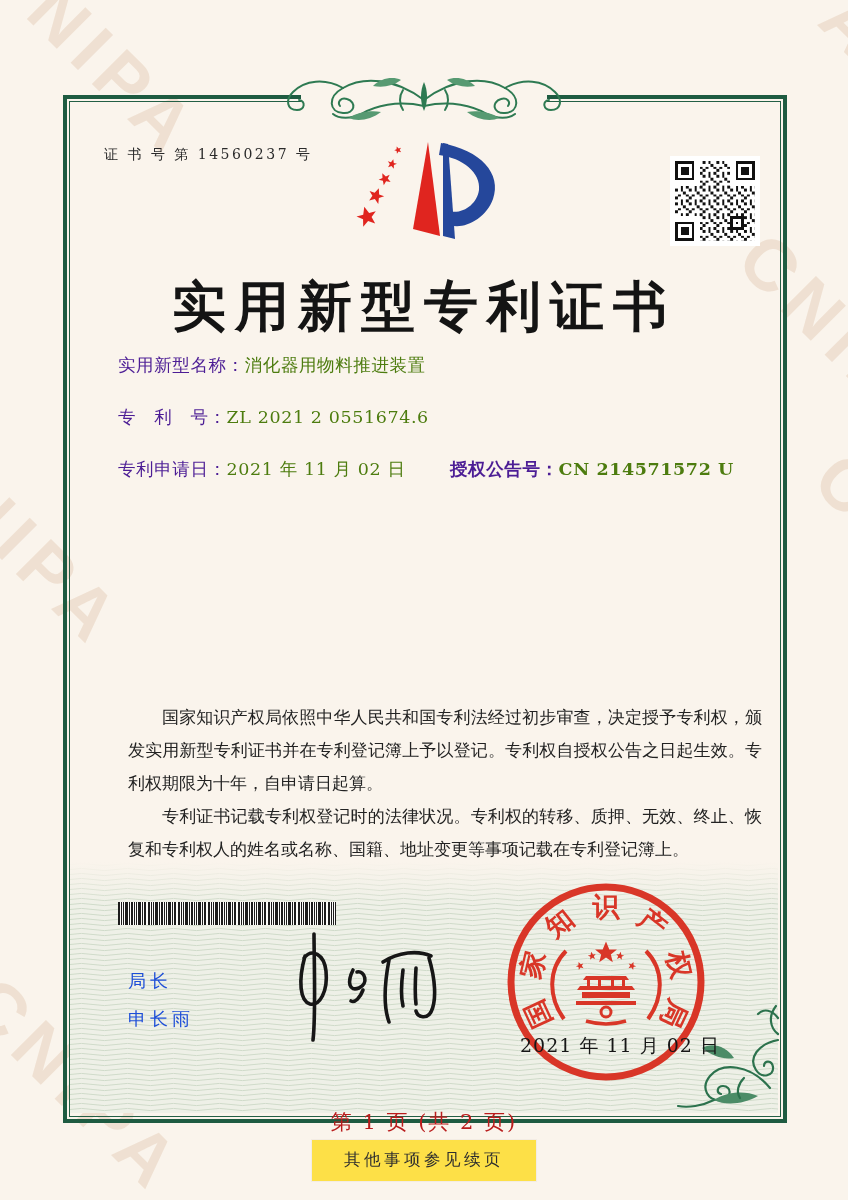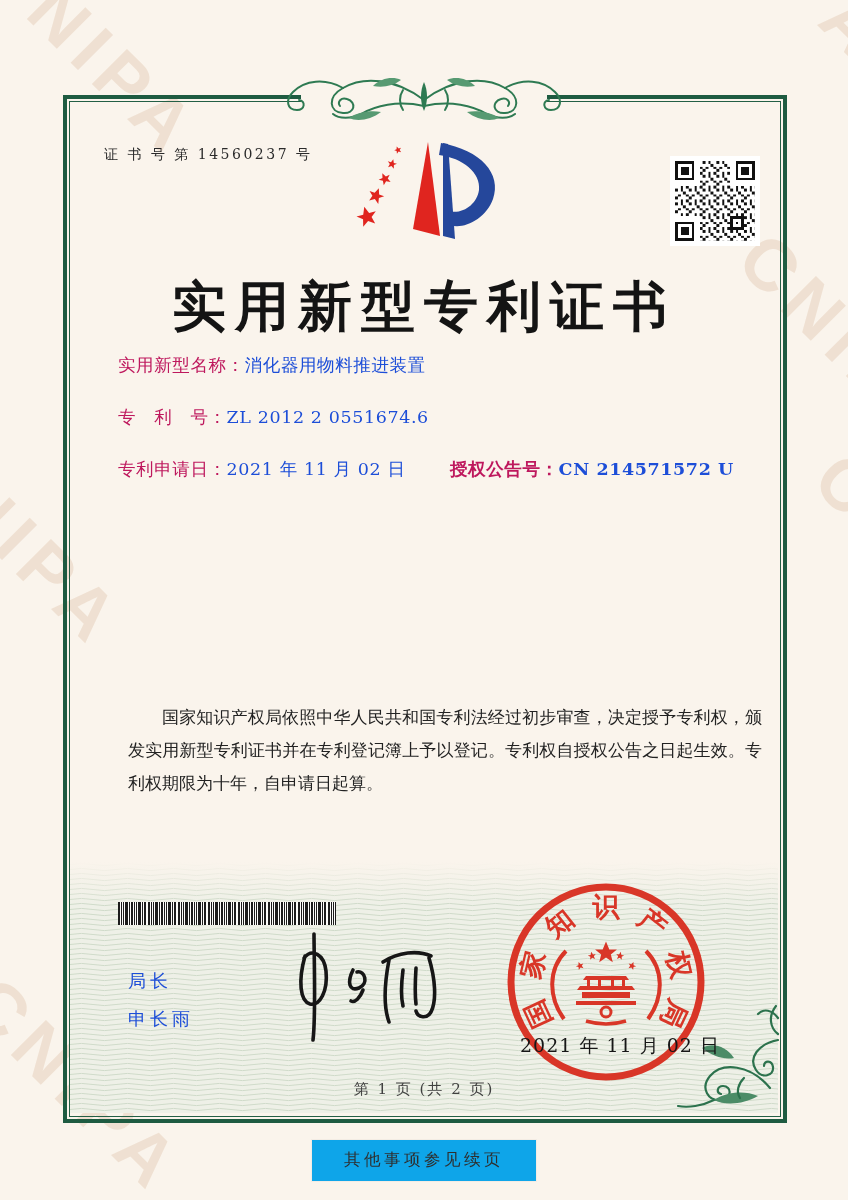--- a/index.html
+++ b/index.html
@@ -35,37 +35,37 @@
   .certno{position:absolute;left:104px;top:146px;font-size:14px;letter-spacing:2.5px;color:#2a2a2a;z-index:3;}
   .qr{position:absolute;left:670px;top:156px;width:90px;height:90px;background:#fff;padding:5px;box-sizing:border-box;z-index:3;}
   .logo{position:absolute;left:342px;top:138px;width:165px;height:116px;z-index:3;}
   .title{
     position:absolute;left:0;right:0;top:251px;text-align:center;
     font-size:54px;font-weight:700;letter-spacing:9px;color:#141414;z-index:3;margin-top:20px;
   }
   
   .fields{position:absolute;left:118px;top:353px;width:648px;z-index:3;}
   .frow{position:relative;height:52px;font-size:17.5px;color:#1e1e1e;letter-spacing:0.6px;}
-  .frow .lab{color:#be185d;}
-  .frow .val{color:#1d4ed8;}
+  .frow .lab{color:#4c1d95;}
+  .frow .val{color:#4d7c0f;}
   .grant2{position:absolute;left:332px;top:0;font-weight:bold;}
   
   .paras{position:absolute;left:128px;top:701px;width:634px;z-index:3;
     font-size:17px;line-height:33px;color:#222;text-align:justify;}
   .paras p{margin:0;text-indent:2em;}
   
   .barcode{position:absolute;left:118px;top:902px;width:218px;height:23px;z-index:3;}
   .official{position:absolute;left:128px;top:962px;z-index:3;font-size:18px;letter-spacing:4px;color:#1d4ed8;line-height:38px;}
   .sig{position:absolute;left:243px;top:926px;width:215px;height:120px;z-index:4;}
   .seal{position:absolute;left:502px;top:878px;width:208px;height:208px;z-index:4;}
   .sealdate{position:absolute;left:520px;top:1033px;font-size:19px;letter-spacing:1px;color:#161616;z-index:5;}
-  .pagefoot{position:absolute;left:0;right:0;top:1080px;text-align:center;font-size:15px;letter-spacing:2px;color:#404040;z-index:3;}
+  .pagefoot{position:absolute;left:0;right:0;top:1108px;text-align:center;font-size:21px;letter-spacing:2px;color:#b91c1c;z-index:3;}
   .contbox{
     position:absolute;left:50%;top:1140px;transform:translateX(-50%);
-    background:#0ea5e9;padding:9px 32px 10px;font-size:16.5px;letter-spacing:3.5px;
+    background:#fde047;padding:9px 32px 10px;font-size:16.5px;letter-spacing:3.5px;
     color:#2e2e2e;z-index:3;box-shadow:0 0 0 1px rgba(120,100,80,0.05);
   }
 </style>
 </head>
 <body>
 
 <div class="wm wm1">CNIPA</div>
 <div class="wm wm2">CNIPA</div>
 <div class="wm wm3">CNIPA</div>
 <div class="wm wm4">CNIPA</div>
@@ -172,32 +172,33 @@
   </g>
 </svg>
 
 <div class="title">实用新型专利证书</div>
 
 <div class="fields">
   <div class="frow">
     <span class="lab">实用新型名称：</span><span class="val">消化器用物料推进装置</span>
   </div>
   <div class="frow">
-    <span class="lab">专　利　号：</span><span class="val">ZL 2012 2 0551674.6</span>
+    <span class="lab">专　利　号：</span><span class="val">ZL 2021 2 0551674.6</span>
   </div>
   <div class="frow">
     <span class="lab">专利申请日：</span><span class="val">2021 年 11 月 02 日</span>
     <span class="grant2">
       <span class="lab">授权公告号：</span><span class="val">CN 214571572 U</span>
     </span>
   </div>
 </div>
 
 <div class="paras">
   <p>国家知识产权局依照中华人民共和国专利法经过初步审查，决定授予专利权，颁发实用新型专利证书并在专利登记簿上予以登记。专利权自授权公告之日起生效。专利权期限为十年，自申请日起算。</p>
+  <p>专利证书记载专利权登记时的法律状况。专利权的转移、质押、无效、终止、恢复和专利权人的姓名或名称、国籍、地址变更等事项记载在专利登记簿上。</p>
 </div>
 
 <svg class="barcode" viewBox="0 0 218 23" preserveAspectRatio="none" shape-rendering="crispEdges">
   <defs>
     <pattern id="bc" width="30" height="23" patternUnits="userSpaceOnUse">
       <g fill="#1c1c1c">
         <rect x="0" width="2" height="23"></rect>
           <rect x="3" width="1" height="23"></rect>
           <rect x="5" width="1" height="23"></rect>
         <rect x="7" width="3" height="23"></rect>

